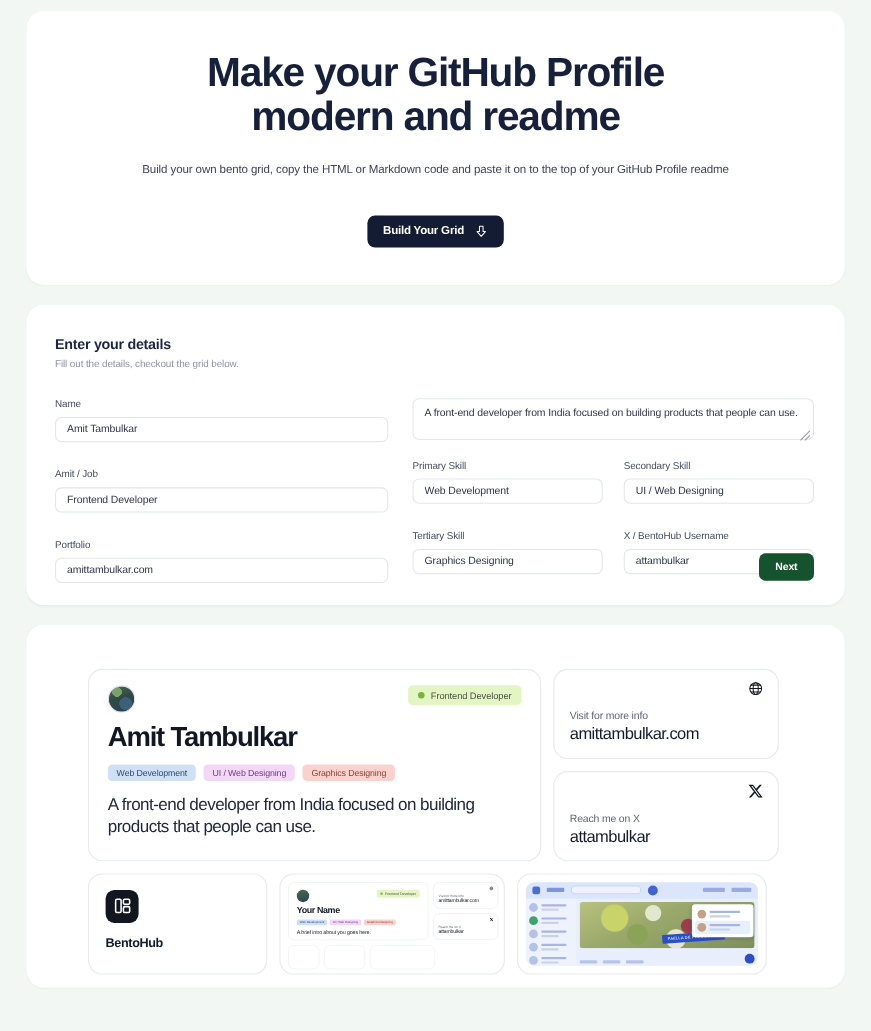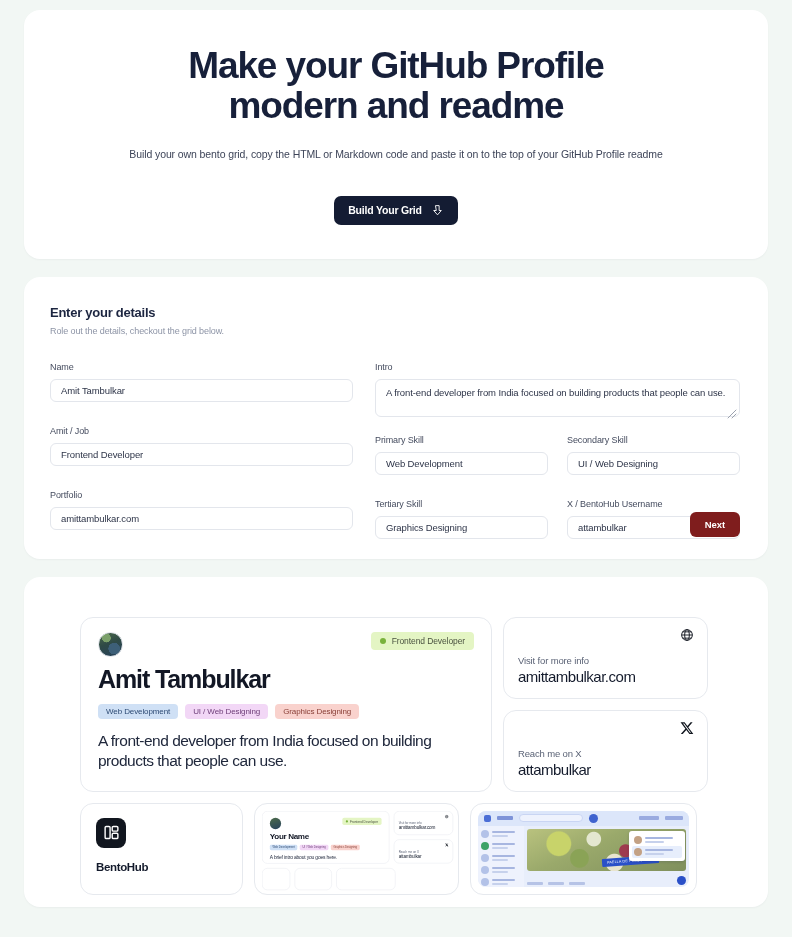--- a/index.html
+++ b/index.html
@@ -140,21 +140,21 @@
     grid-template-columns: 1fr 1fr;
     column-gap: 19px;
   }
 
   .next-row {
     position: absolute;
     right: 28px;
     bottom: 22px;
   }
   .next-btn {
-    background: #7f1d1d;
+    background: #14532d;
     color: #fff;
     border: none;
     border-radius: 6px;
     padding: 7px 15px;
     font-family: "Liberation Sans", sans-serif;
     font-size: 9.5px;
     font-weight: 700;
     letter-spacing: -.1px;
     cursor: pointer;
   }
@@ -403,21 +403,21 @@
           <svg width="13" height="13" viewBox="0 0 24 24" fill="none" stroke="#ffffff" stroke-width="1.7" stroke-linecap="round" stroke-linejoin="round">
             <path d="M9 3h6v9h4l-7 8-7-8h4z"></path>
           </svg>
         </span>
       </button>
     </div>
   </section>
 
   <section class="card form-card">
     <h2 class="form-title">Enter your details</h2>
-    <p class="form-sub">Role out the details, checkout the grid below.</p>
+    <p class="form-sub">Fill out the details, checkout the grid below.</p>
 
     <div class="form-grid">
 
       <div class="col-left">
         <div class="field">
           <label class="field-label">Name</label>
           <input class="input" type="text" value="Amit Tambulkar" style="">
         </div>
         <div class="gap-24"></div>
         <div class="field">
@@ -426,21 +426,20 @@
         </div>
         <div class="gap-24"></div>
         <div class="field">
           <label class="field-label">Portfolio</label>
           <input class="input" type="text" value="amittambulkar.com" style="">
         </div>
       </div>
 
       <div class="col-right">
         <div class="field">
-          <label class="field-label">Intro</label>
           <div class="ta-wrap">
             <textarea class="textarea" style="">A front-end developer from India focused on building products that people can use.</textarea>
             <span class="ta-grip">
               <svg width="10" height="10" viewBox="0 0 10 10" stroke="#9aa0ae" stroke-width="1" stroke-linecap="round">
                 <line x1="9" y1="1" x2="1" y2="9"></line>
                 <line x1="9" y1="5" x2="5" y2="9"></line>
               </svg>
             </span>
           </div>
         </div>

